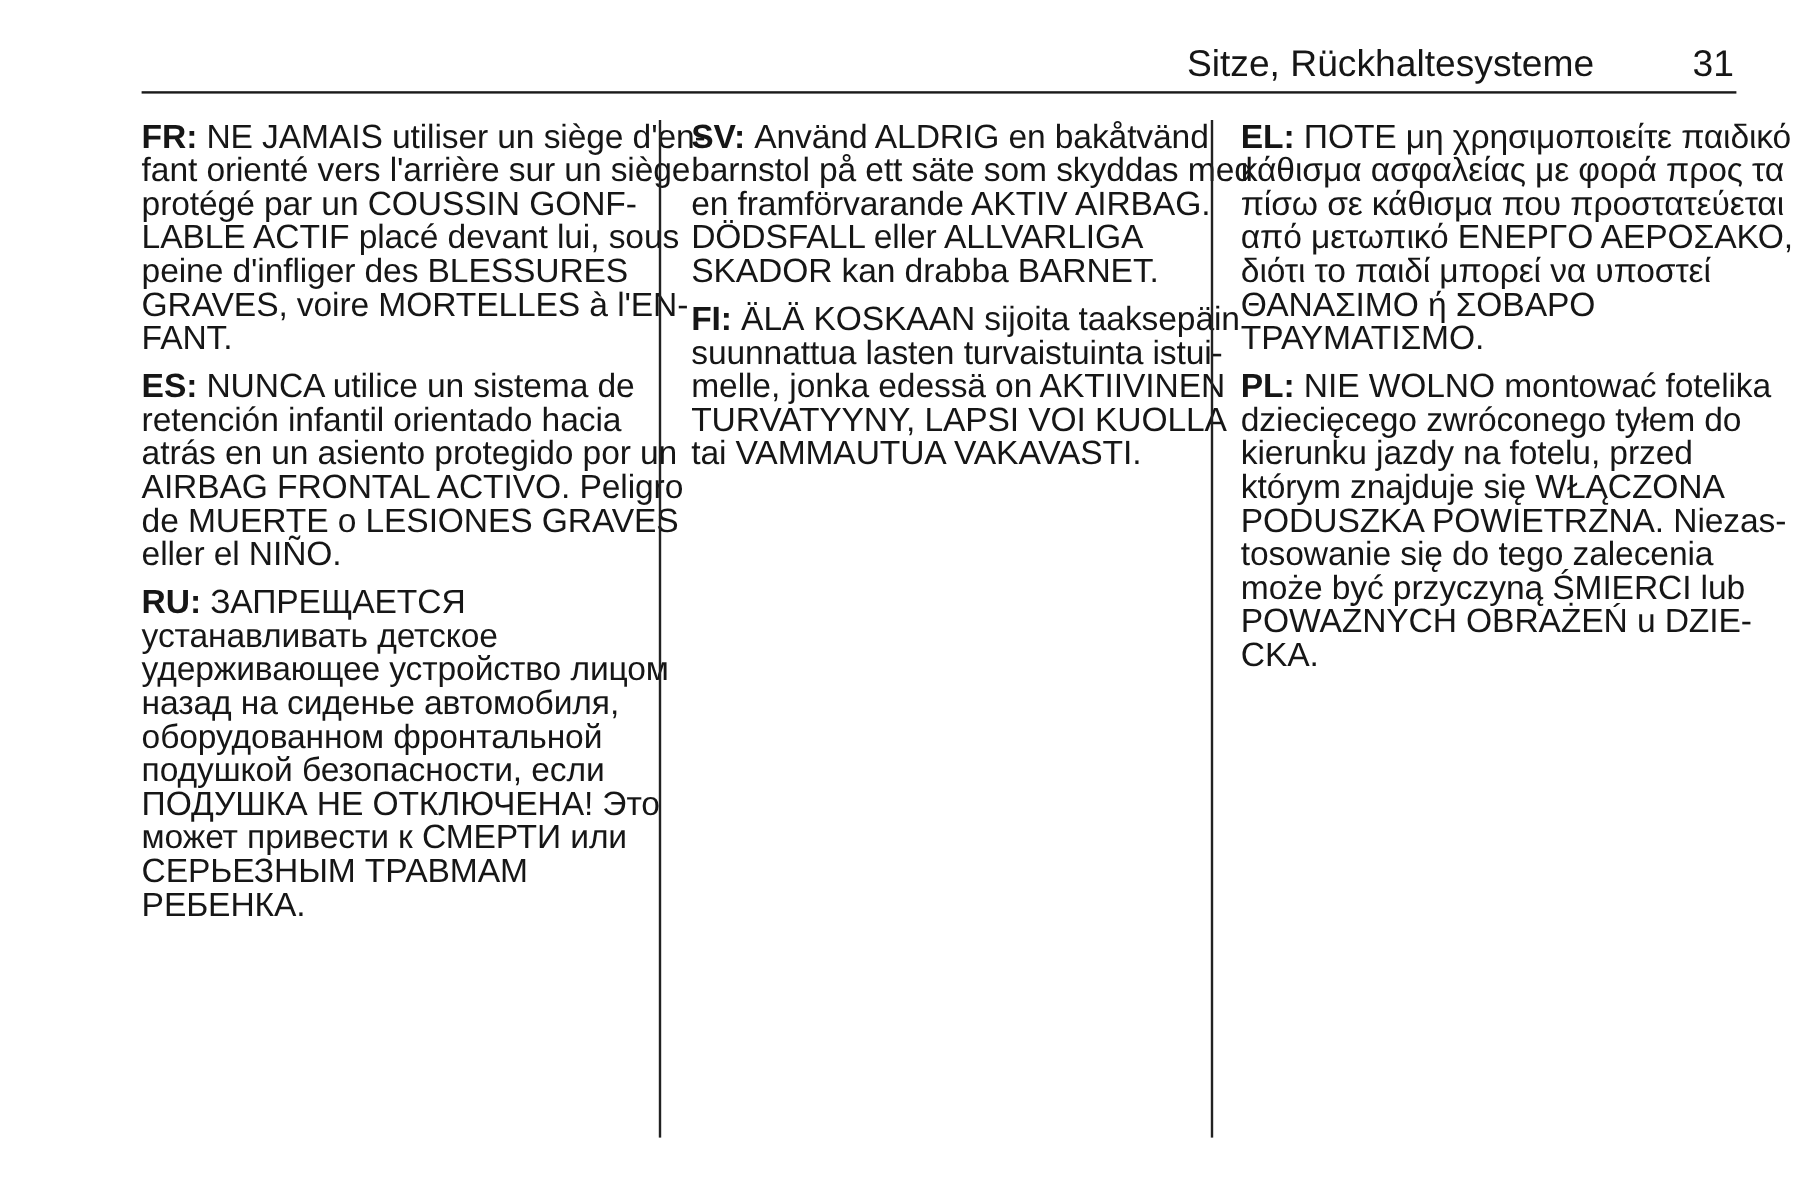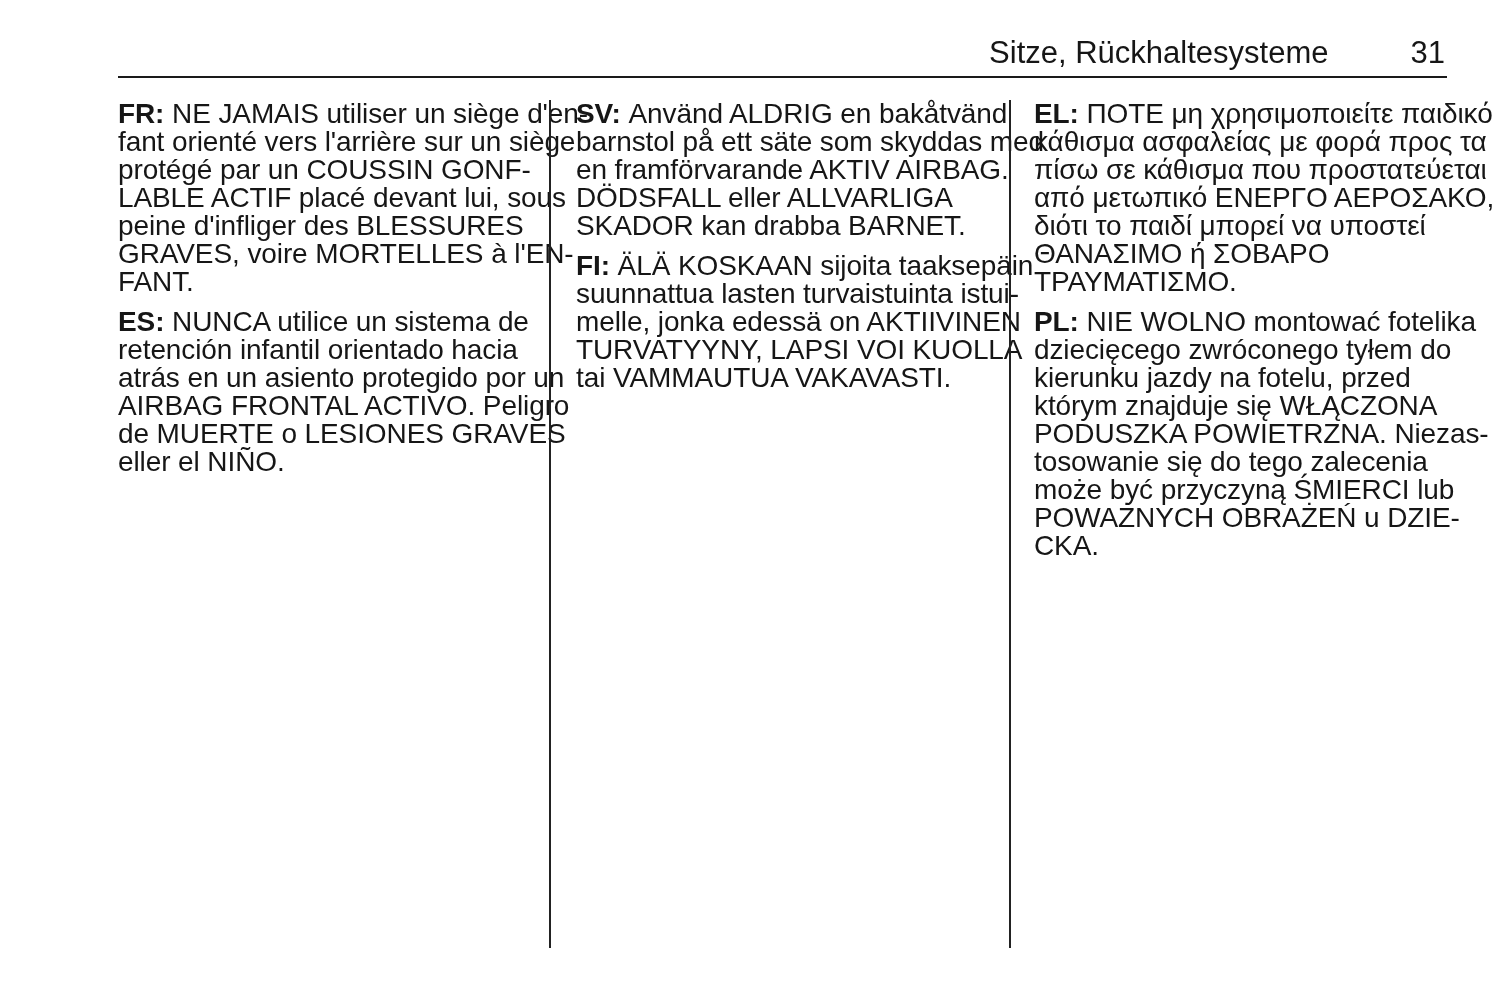--- a/index.html
+++ b/index.html
@@ -84,20 +84,30 @@
 LABLE ACTIF placé devant lui, sous
 peine d'infliger des BLESSURES
 GRAVES, voire MORTELLES à l'EN-
 FANT.</span></p>
         <p class="para"><b>ES: </b><span>NUNCA utilice un sistema de
 retención infantil orientado hacia
 atrás en un asiento protegido por un
 AIRBAG FRONTAL ACTIVO. Peligro
 de MUERTE o LESIONES GRAVES
 eller el NIÑO.</span></p>
+        <p class="para"><b>RU: </b><span>ЗАПРЕЩАЕТСЯ
+устанавливать детское
+удерживающее устройство лицом
+назад на сиденье автомобиля,
+оборудованном фронтальной
+подушкой безопасности, если
+ПОДУШКА НЕ ОТКЛЮЧЕНА! Это
+может привести к СМЕРТИ или
+СЕРЬЕЗНЫМ ТРАВМАМ
+РЕБЕНКА.</span></p>
       </section>
     <div class="vdiv vdiv1"></div>
     <section class="col">
         <p class="para"><b>SV: </b><span>Använd ALDRIG en bakåtvänd
 barnstol på ett säte som skyddas med
 en framförvarande AKTIV AIRBAG.
 DÖDSFALL eller ALLVARLIGA
 SKADOR kan drabba BARNET.</span></p>
         <p class="para"><b>FI: </b><span>ÄLÄ KOSKAAN sijoita taaksepäin
 suunnattua lasten turvaistuinta istui-

